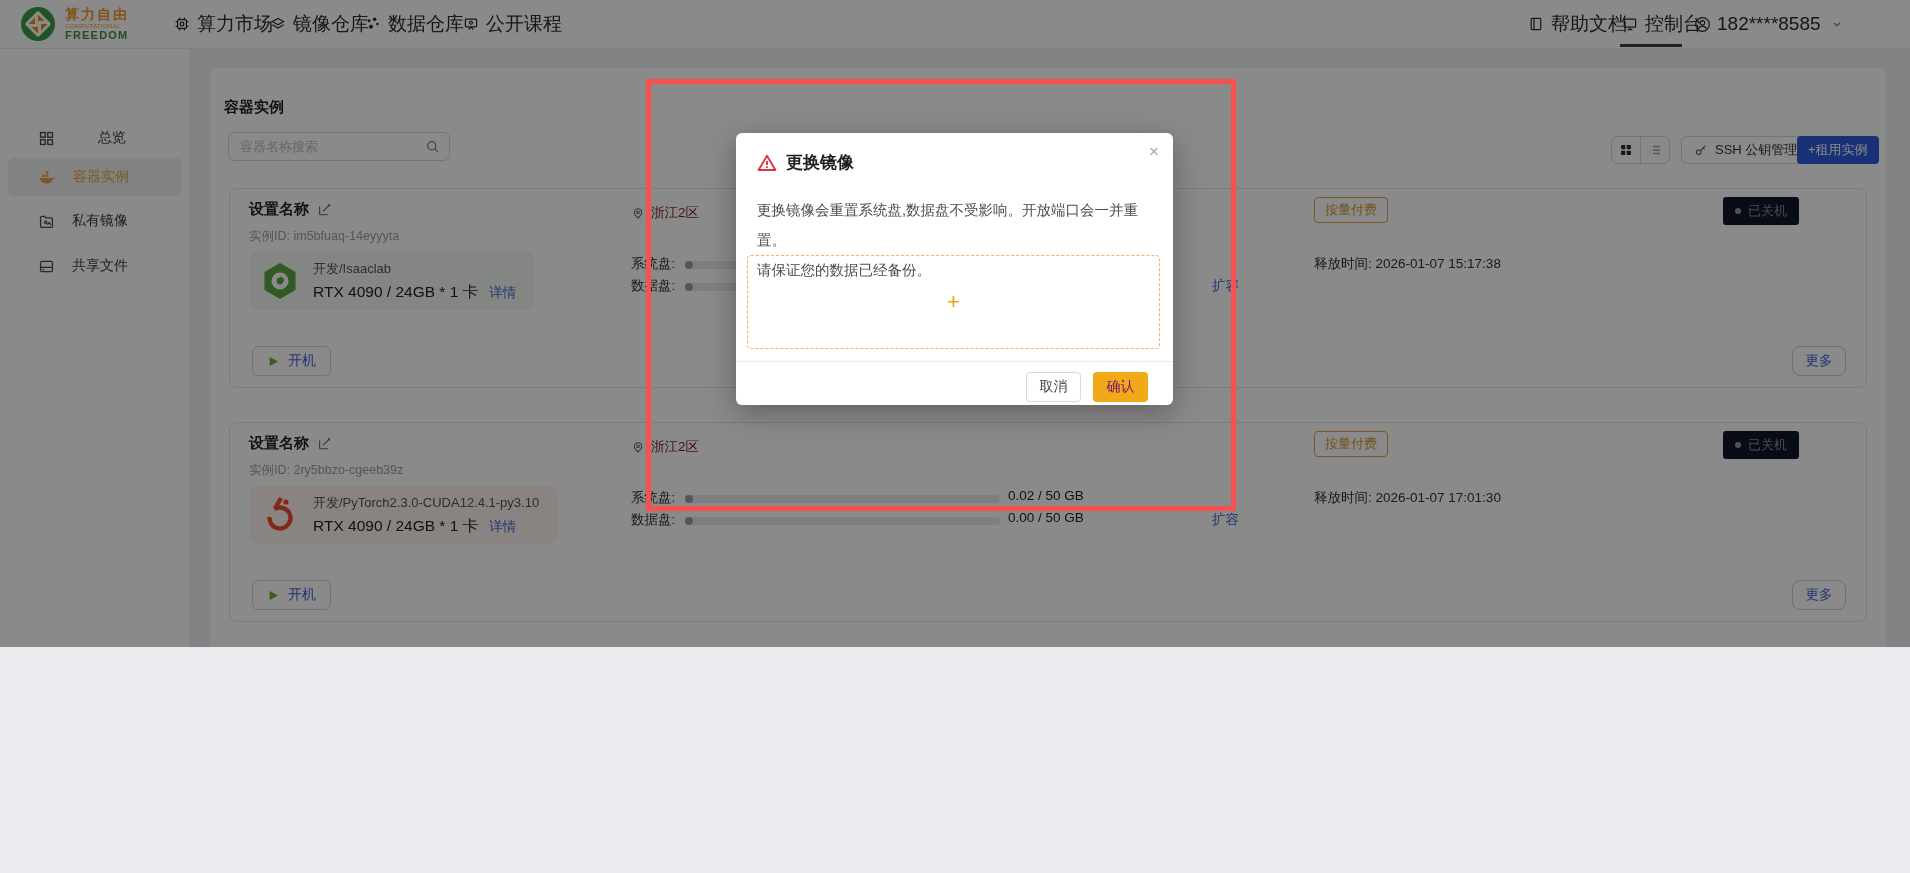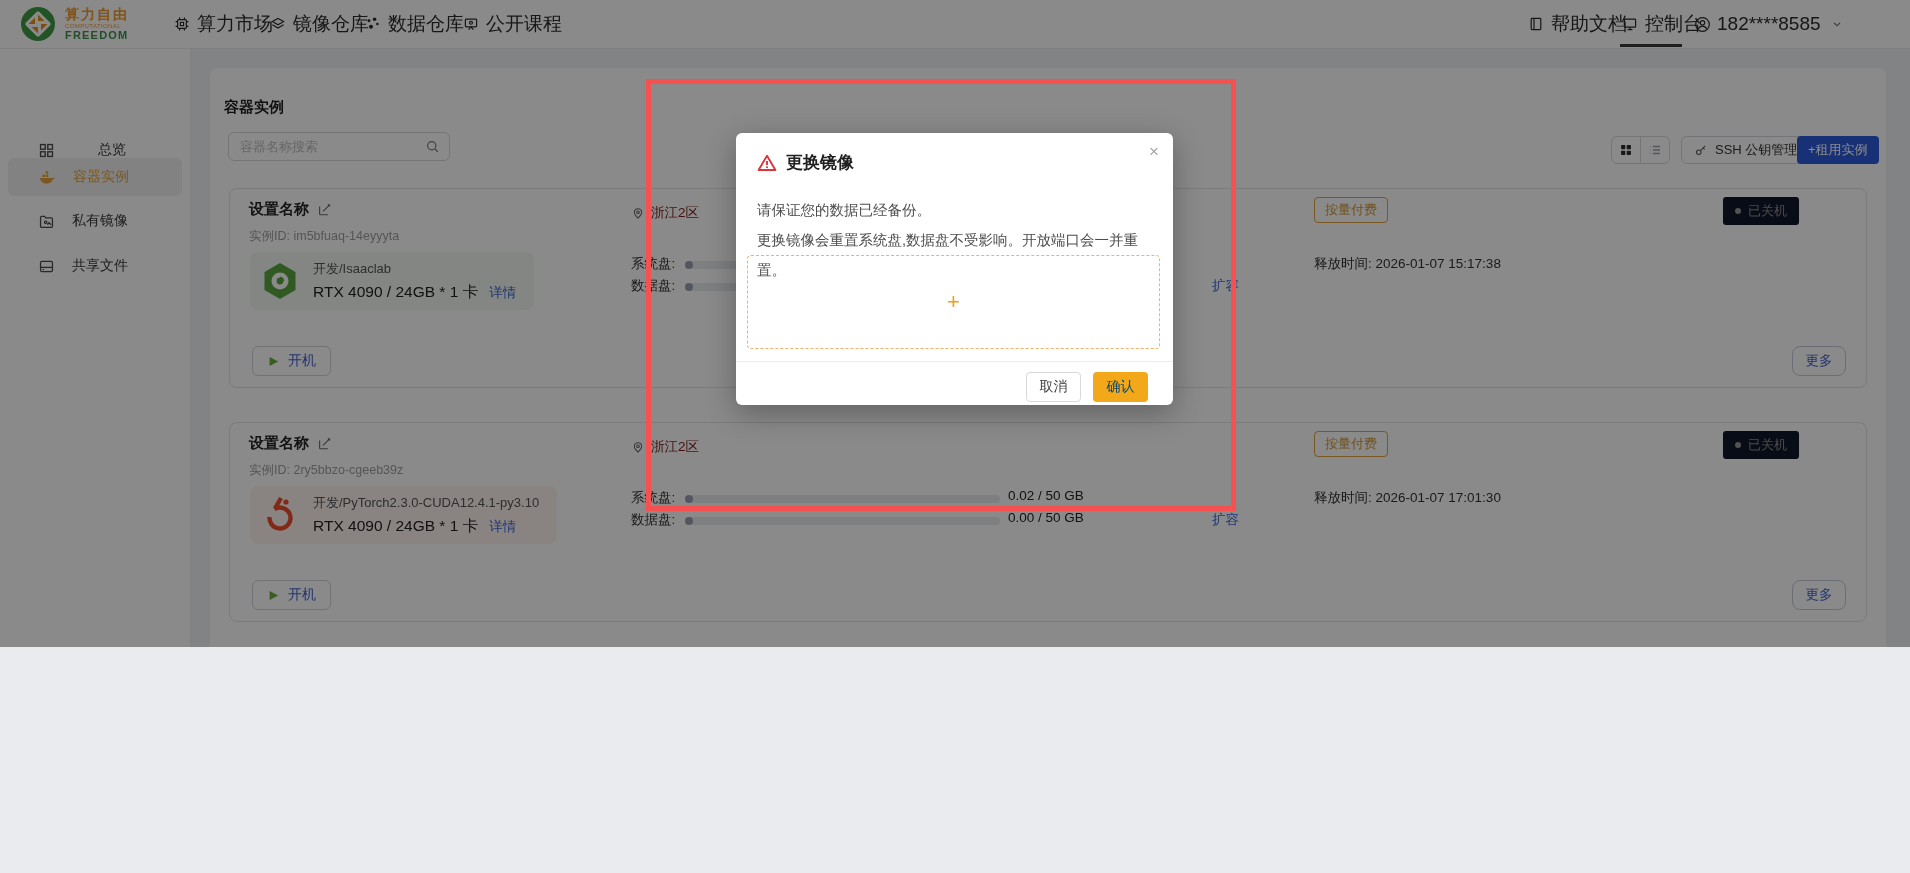--- a/index.html
+++ b/index.html
@@ -70,21 +70,21 @@
   
   .mask{position:absolute;left:0;top:0;width:1910px;height:873px;background:rgba(0,0,0,0.46);z-index:50;}
   .modal{position:absolute;left:736px;top:133px;width:437px;height:272px;background:#fff;border-radius:6px;box-shadow:0 8px 30px rgba(0,0,0,.3);z-index:60;}
   .modal-close{position:absolute;right:14px;top:10px;font-size:17px;color:#a6a6a6;cursor:pointer;line-height:1;}
   .modal-head{position:absolute;left:21px;top:18px;display:flex;align-items:center;gap:9px;font-size:17px;font-weight:bold;color:#1f1f1f;}
   .modal-body{position:absolute;left:21px;top:62px;width:398px;font-size:14.5px;color:#4d4d4d;line-height:30px;}
   .upload-box{position:absolute;left:11px;top:122px;width:413px;height:94px;border:1px dashed #f0b269;border-radius:4px;display:flex;align-items:center;justify-content:center;box-sizing:border-box;cursor:pointer;}
   .upload-box span{font-size:22px;color:#f0a014;}
   .modal-divider{position:absolute;left:0;top:228px;width:437px;height:1px;background:#ececec;}
   .btn-cancel{position:absolute;left:290px;top:239px;width:55px;height:30px;background:#fff;border:1px solid #d9d9d9;border-radius:4px;font-size:14px;color:#404040;cursor:pointer;font-family:inherit;}
-  .btn-confirm{position:absolute;left:357px;top:239px;width:55px;height:30px;background:#f2a818;border:none;border-radius:4px;font-size:14px;color:#0c4a6e;cursor:pointer;font-family:inherit;}
+  .btn-confirm{position:absolute;left:357px;top:239px;width:55px;height:30px;background:#f2a818;border:none;border-radius:4px;font-size:14px;color:#701a75;cursor:pointer;font-family:inherit;}
   .annotation{position:absolute;left:646px;top:79px;width:590px;height:432px;border:5px solid #f65050;box-sizing:border-box;z-index:70;pointer-events:none;}
 </style>
 </head>
 <body>
 
 <div class="stage">
 
   <header class="header">
     <div class="brand">
       <svg width="36" height="36" viewBox="0 0 36 36">
@@ -159,21 +159,21 @@
           <path d="M5 15.3c1.2-2.4 3-3.5 5-3.5s3.8 1.1 5 3.5"></path>
       </svg>
       <span>182****8585</span>
       <svg width="12" height="12" viewBox="0 0 20 20" fill="none" stroke="#666" stroke-width="1.8" style="margin-left:4px;">
         <path d="M5 8l5 5 5-5"></path>
       </svg>
     </div>
   </header>
 
   <aside class="sidebar">
-    <div class="side-item" style="top:84px;gap:43px;">
+    <div class="side-item" style="top:72px;gap:43px;">
       <svg width="17" height="17" viewBox="0 0 20 20" fill="none" stroke="currentColor" stroke-width="1.6">
         <rect x="3" y="3" width="5.5" height="5.5"></rect>
           <rect x="11.5" y="3" width="5.5" height="5.5"></rect>
           <rect x="3" y="11.5" width="5.5" height="5.5"></rect>
           <rect x="11.5" y="11.5" width="5.5" height="5.5"></rect>
       </svg>
       <span>总览</span>
     </div>
     <div class="side-item active" style="top:110px;">
       <svg width="18" height="18" viewBox="0 0 20 20" fill="currentColor">
@@ -421,22 +421,22 @@
     <span class="modal-close">×</span>
     <div class="modal-head">
       <svg width="20" height="20" viewBox="0 0 20 20">
         <path d="M10 2.8L18.4 17H1.6z" fill="none" stroke="#d9363e" stroke-width="1.9" stroke-linejoin="round"></path>
         <line x1="10" y1="8" x2="10" y2="12" stroke="#d9363e" stroke-width="1.9"></line>
         <circle cx="10" cy="14.3" r="1.05" fill="#d9363e"></circle>
       </svg>
       <span>更换镜像</span>
     </div>
     <div class="modal-body">
+      <div>更换镜像会重置系统盘,数据盘不受影响。开放端口会一并重置。</div>
       <div>请保证您的数据已经备份。</div>
-      <div>更换镜像会重置系统盘,数据盘不受影响。开放端口会一并重置。</div>
     </div>
     <div class="upload-box">
       <span>+</span>
     </div>
     <div class="modal-divider"></div>
     <button class="btn-cancel">取消</button>
     <button class="btn-confirm">确认</button>
   </div>
 
   <div class="annotation"></div>

